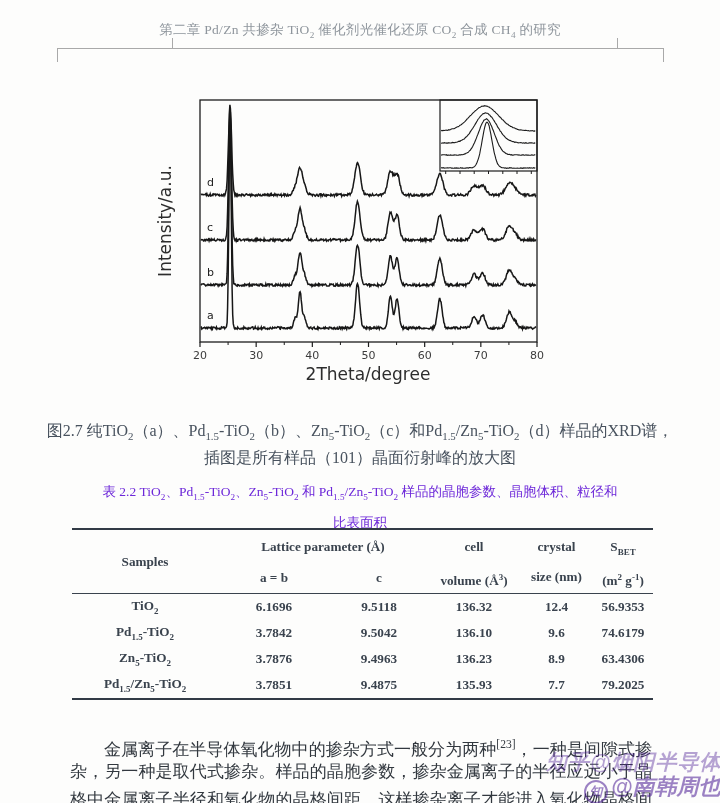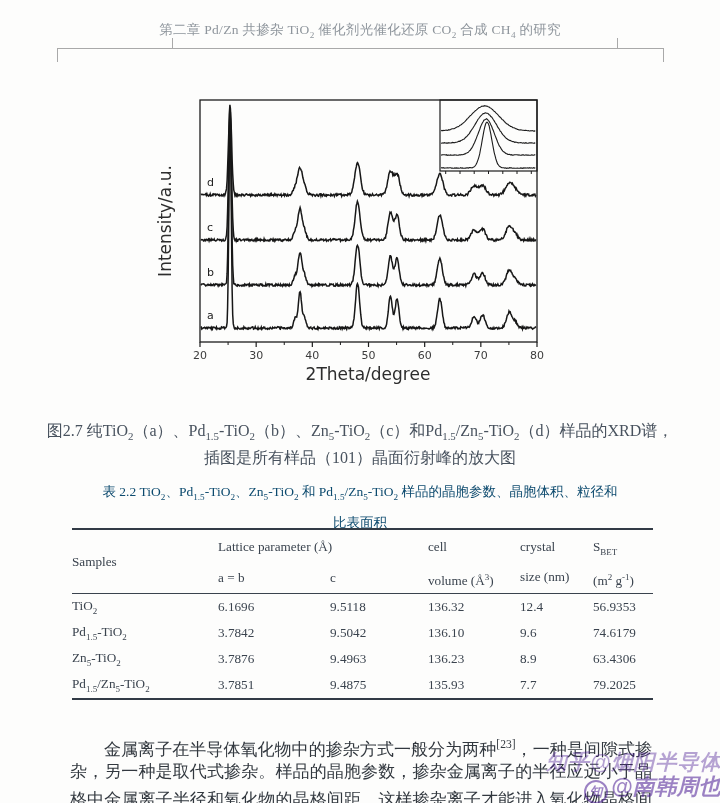--- a/index.html
+++ b/index.html
@@ -13,27 +13,27 @@
   .vt-l-dn{left:57px;top:48px;height:14px;}
   .vt-r-dn{left:663px;top:48px;height:14px;}
   .vt-l-up{left:172px;top:38px;height:10px;}
   .vt-r-up{left:617px;top:38px;height:10px;}
   
   #xrd-svg{position:absolute;left:0;top:0;width:720px;height:803px;pointer-events:none;}
   
   .fig-cap{position:absolute;left:0;top:420px;width:720px;text-align:center;
            font-size:16px;color:#48525e;line-height:21px;}
   .tbl-cap{position:absolute;left:0;top:479px;width:720px;text-align:center;
-           font-size:13.5px;color:#0c4a6e;line-height:25px;}
+           font-size:13.5px;color:#6d28d9;line-height:25px;}
   sub{font-size:.68em;} sup{font-size:.68em;}
   
   .lattice-table{position:absolute;left:72px;top:528px;width:581px;border-collapse:collapse;
                  border-top:2.2px solid #323b46;border-bottom:2.2px solid #323b46;}
   .lattice-table thead{border-bottom:1.4px solid #3a434e;}
-  .lattice-table th,.lattice-table td{font-weight:normal;text-align:left;vertical-align:middle;
+  .lattice-table th,.lattice-table td{font-weight:bold;text-align:center;vertical-align:middle;
                  font-size:13.2px;color:#3a434e;padding:0;}
   .lattice-table tr.h1 th{height:33px;}
   .lattice-table tr.h2 th{height:30px;}
   .lattice-table tbody td{height:26px;}
   .th2line div{line-height:30px;height:30px;}
   
   .para{position:absolute;left:70px;top:731px;width:582px;height:72px;overflow:hidden;
         font-size:17px;color:#32383f;}
   .pline{display:block;width:100%;height:27.4px;line-height:27.4px;
          text-align:justify;text-align-last:justify;}

